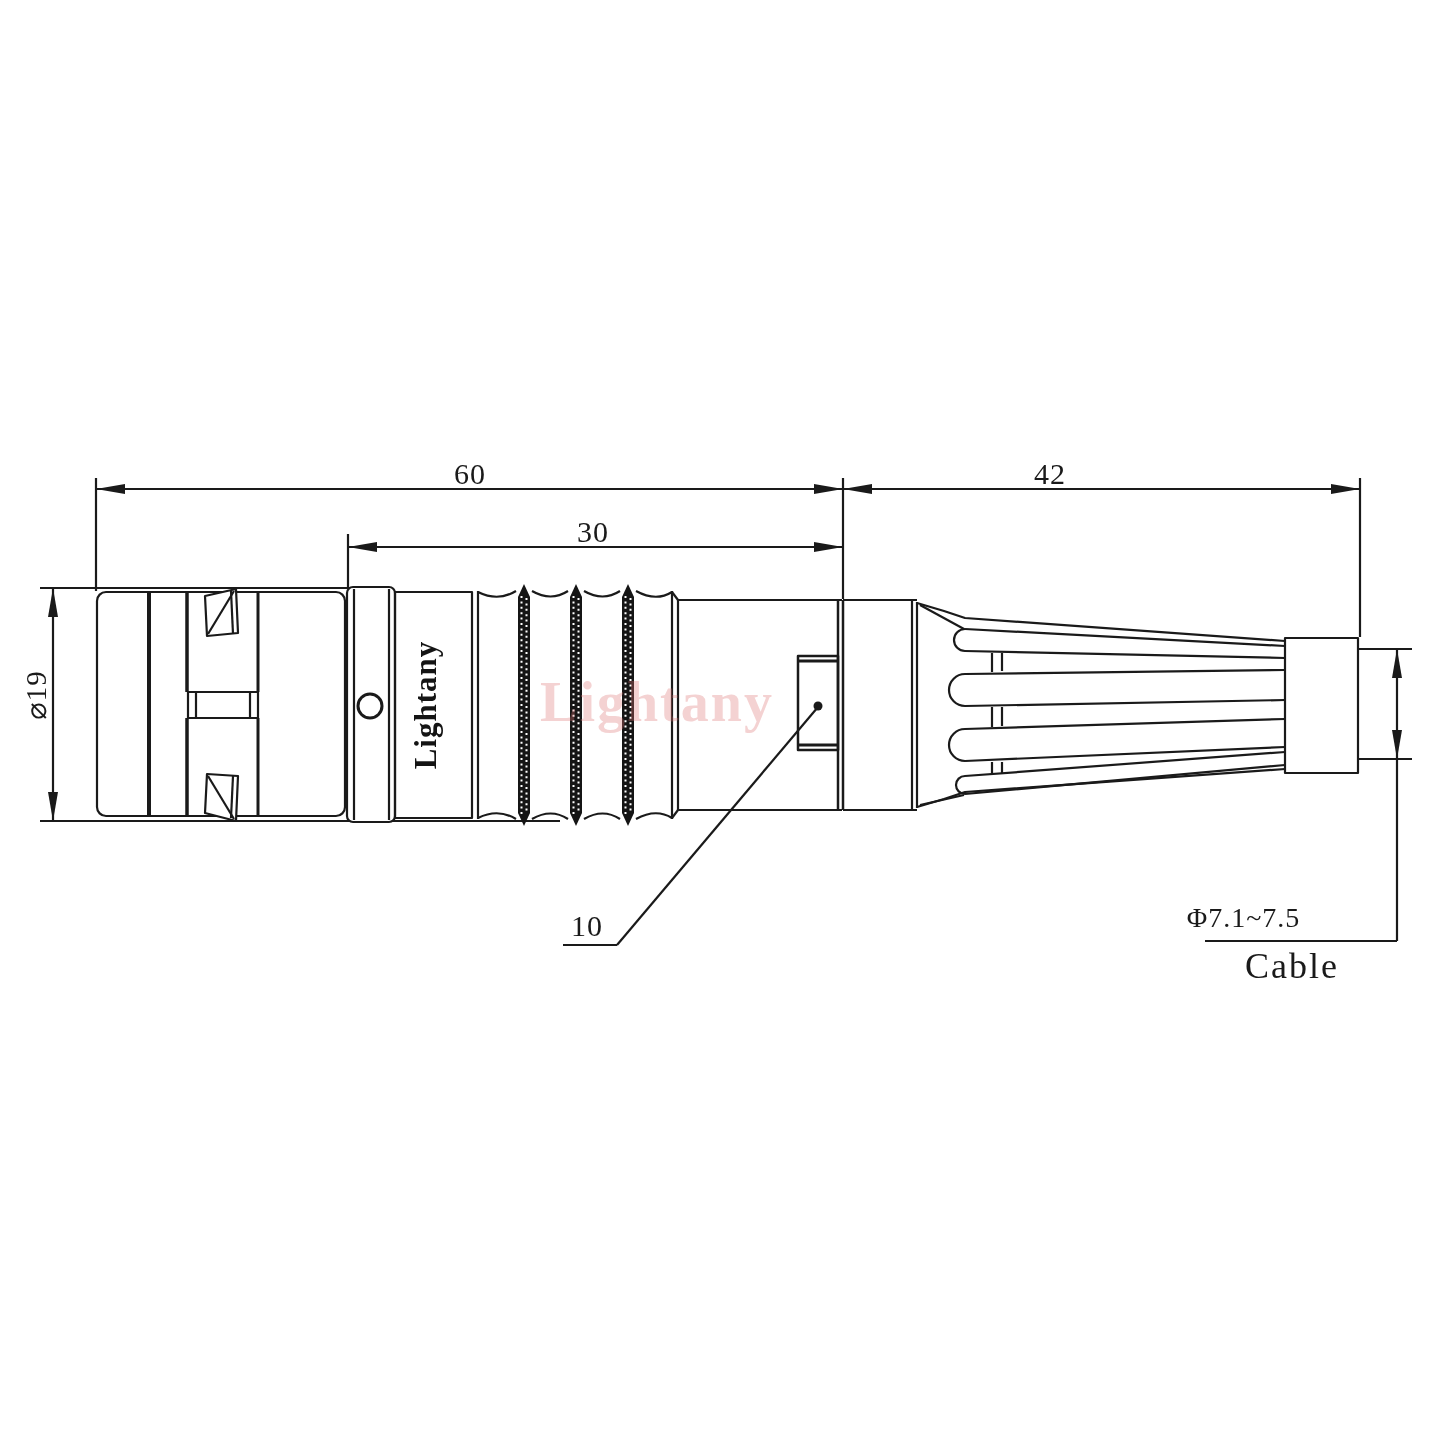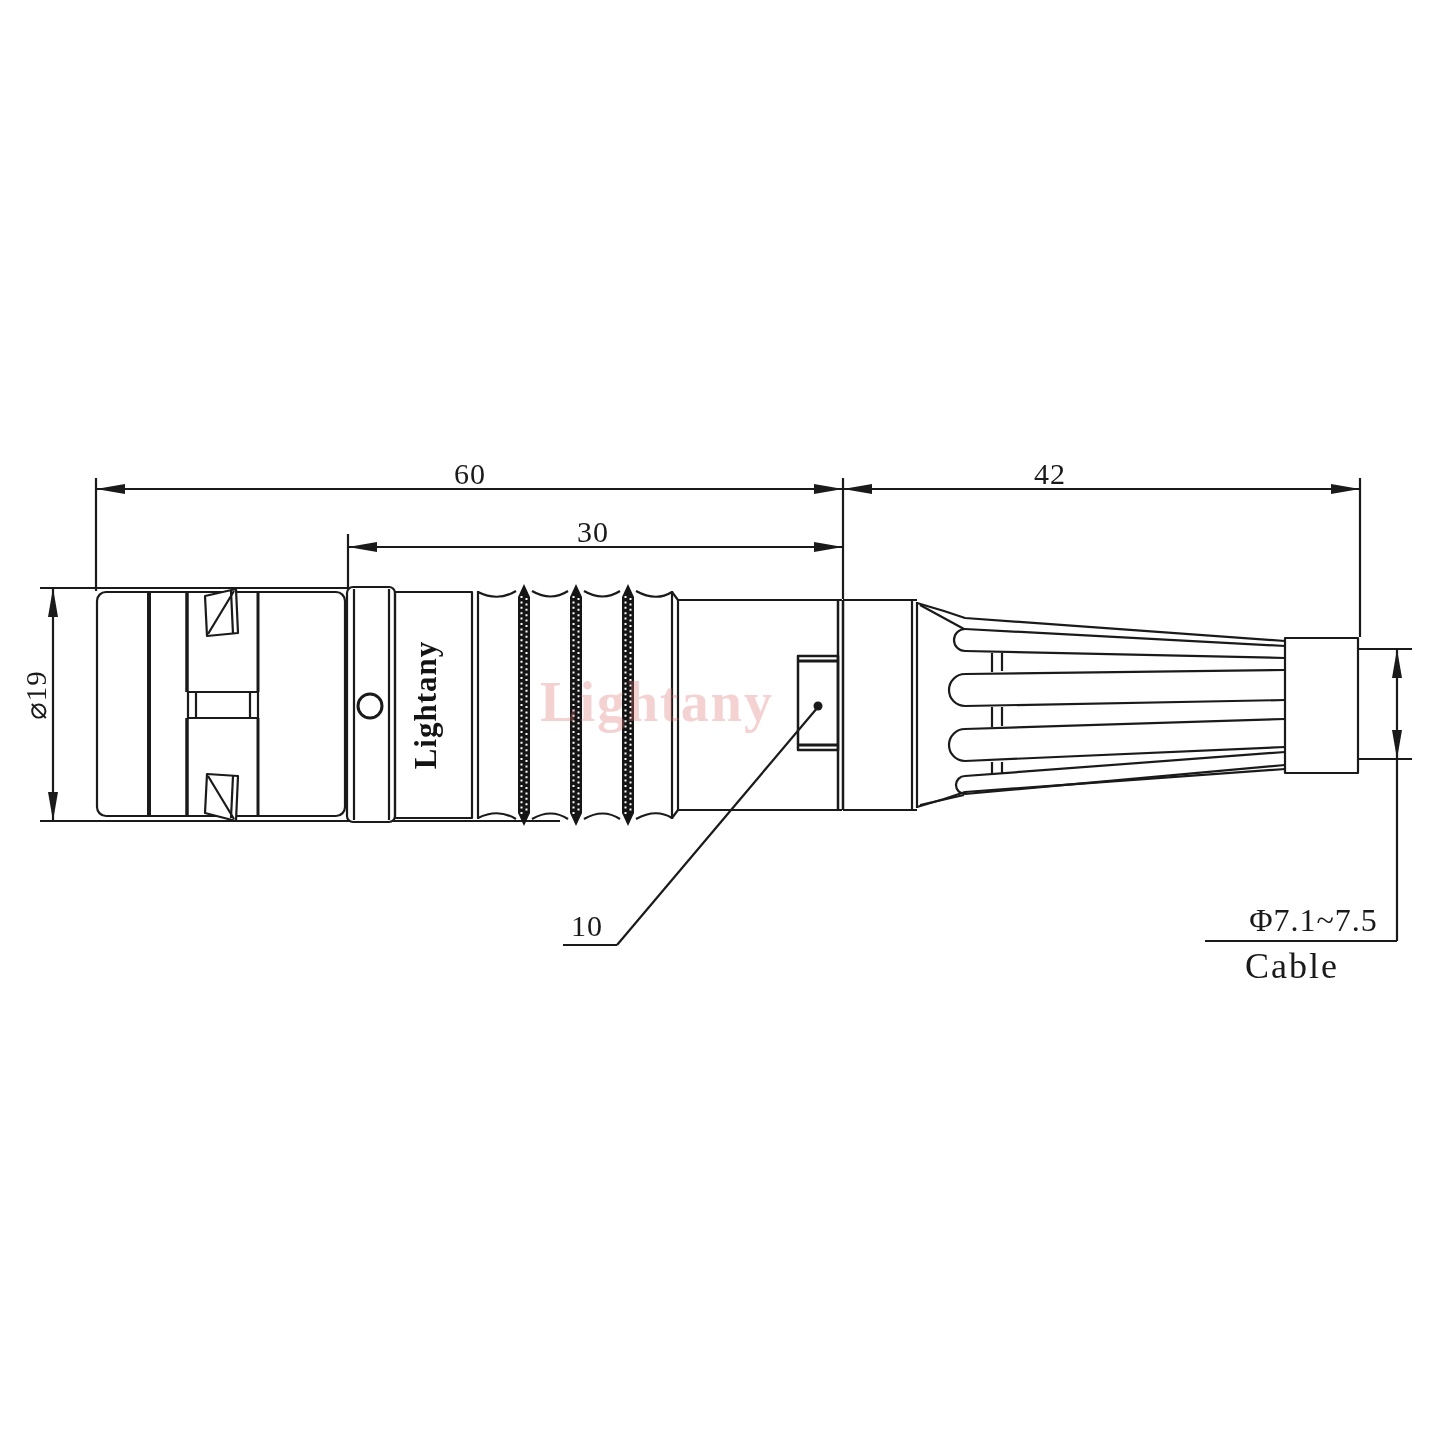--- a/index.html
+++ b/index.html
@@ -11,21 +11,21 @@
   .dimtext{
     position:absolute;text-align:center;font-size:30px;line-height:1.1;
     color:#1a1a1a;letter-spacing:1px;white-space:nowrap;
   }
   .rot{transform:rotate(-90deg);transform-origin:center center;}
   #dia19-label{left:-18px;top:679px;width:110px;font-size:29px;}
   #dim60-label{left:420px;top:457px;width:100px;}
   #dim40-label{left:543px;top:515px;width:100px;}
   #dim42-label{left:1000px;top:457px;width:100px;}
   #key15-label{left:556px;top:909px;width:62px;}
-  #cabledia-label{left:1226px;top:903px;width:175px;font-size:32px;}
+  #cabledia-label{left:1156px;top:903px;width:175px;font-size:28px;}
   #cable-caption{left:1207px;top:947px;width:170px;font-size:36px;letter-spacing:2px;}
   #body-logo{
     left:345px;top:684px;width:170px;height:42px;font-size:31px;font-weight:700;
     letter-spacing:1px;color:#141414;
   }
   #watermark{
     left:492px;top:672px;width:330px;height:72px;font-size:56px;font-weight:600;
     letter-spacing:2px;color:rgba(222,116,116,0.32);pointer-events:none;
   }
 </style>

